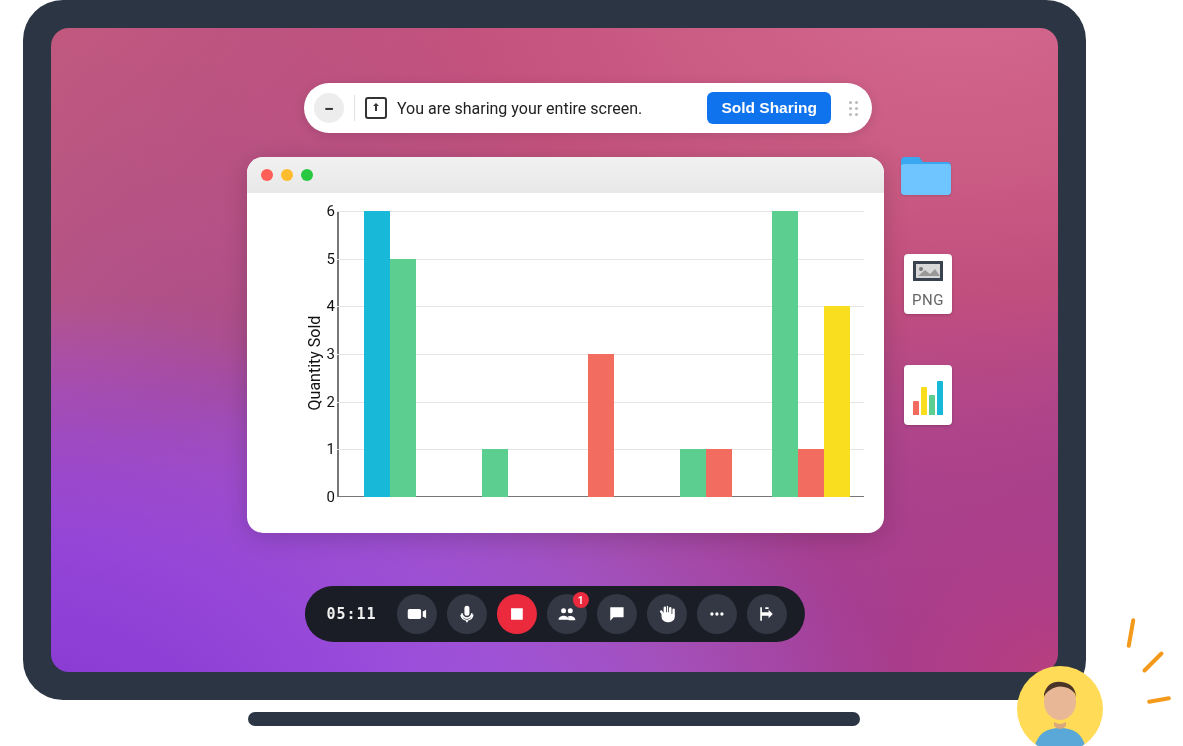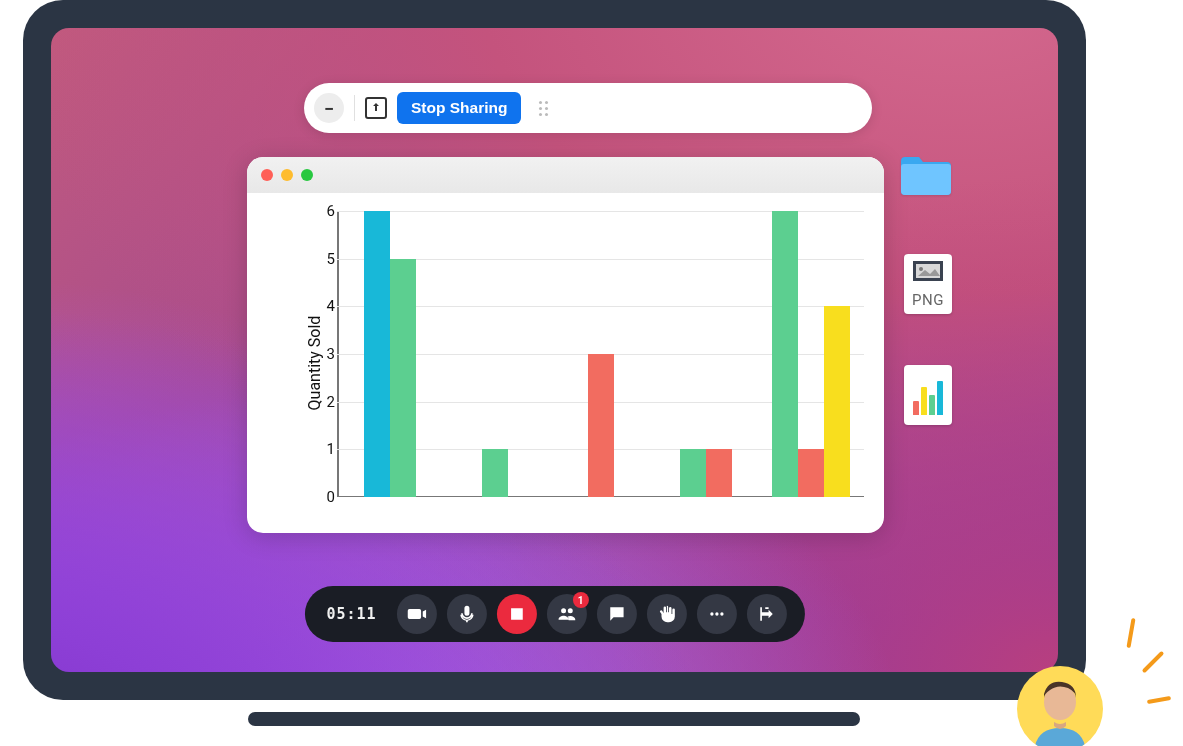--- a/index.html
+++ b/index.html
@@ -213,21 +213,22 @@
     <div class="share-bar">
       <div class="minimize-btn">
         <span>−</span>
       </div>
       <div class="share-div"></div>
       <div class="share-icon">
         <svg viewBox="0 0 12 12">
             <path d="M6 1 L9 4 L7 4 L7 9 L5 9 L5 4 L3 4 Z" fill="#333"></path>
           </svg>
       </div>
-      <button class="stop-btn">Stop Sharing</button>
+      <div class="share-text">You are sharing your entire screen.</div>
+      <button class="stop-btn">Sold Sharing</button>
       <div class="grip">
         <div class="grip-row">
             <div class="grip-dot"></div>
             <div class="grip-dot"></div>
           </div>
         <div class="grip-row">
             <div class="grip-dot"></div>
             <div class="grip-dot"></div>
           </div>
         <div class="grip-row">

